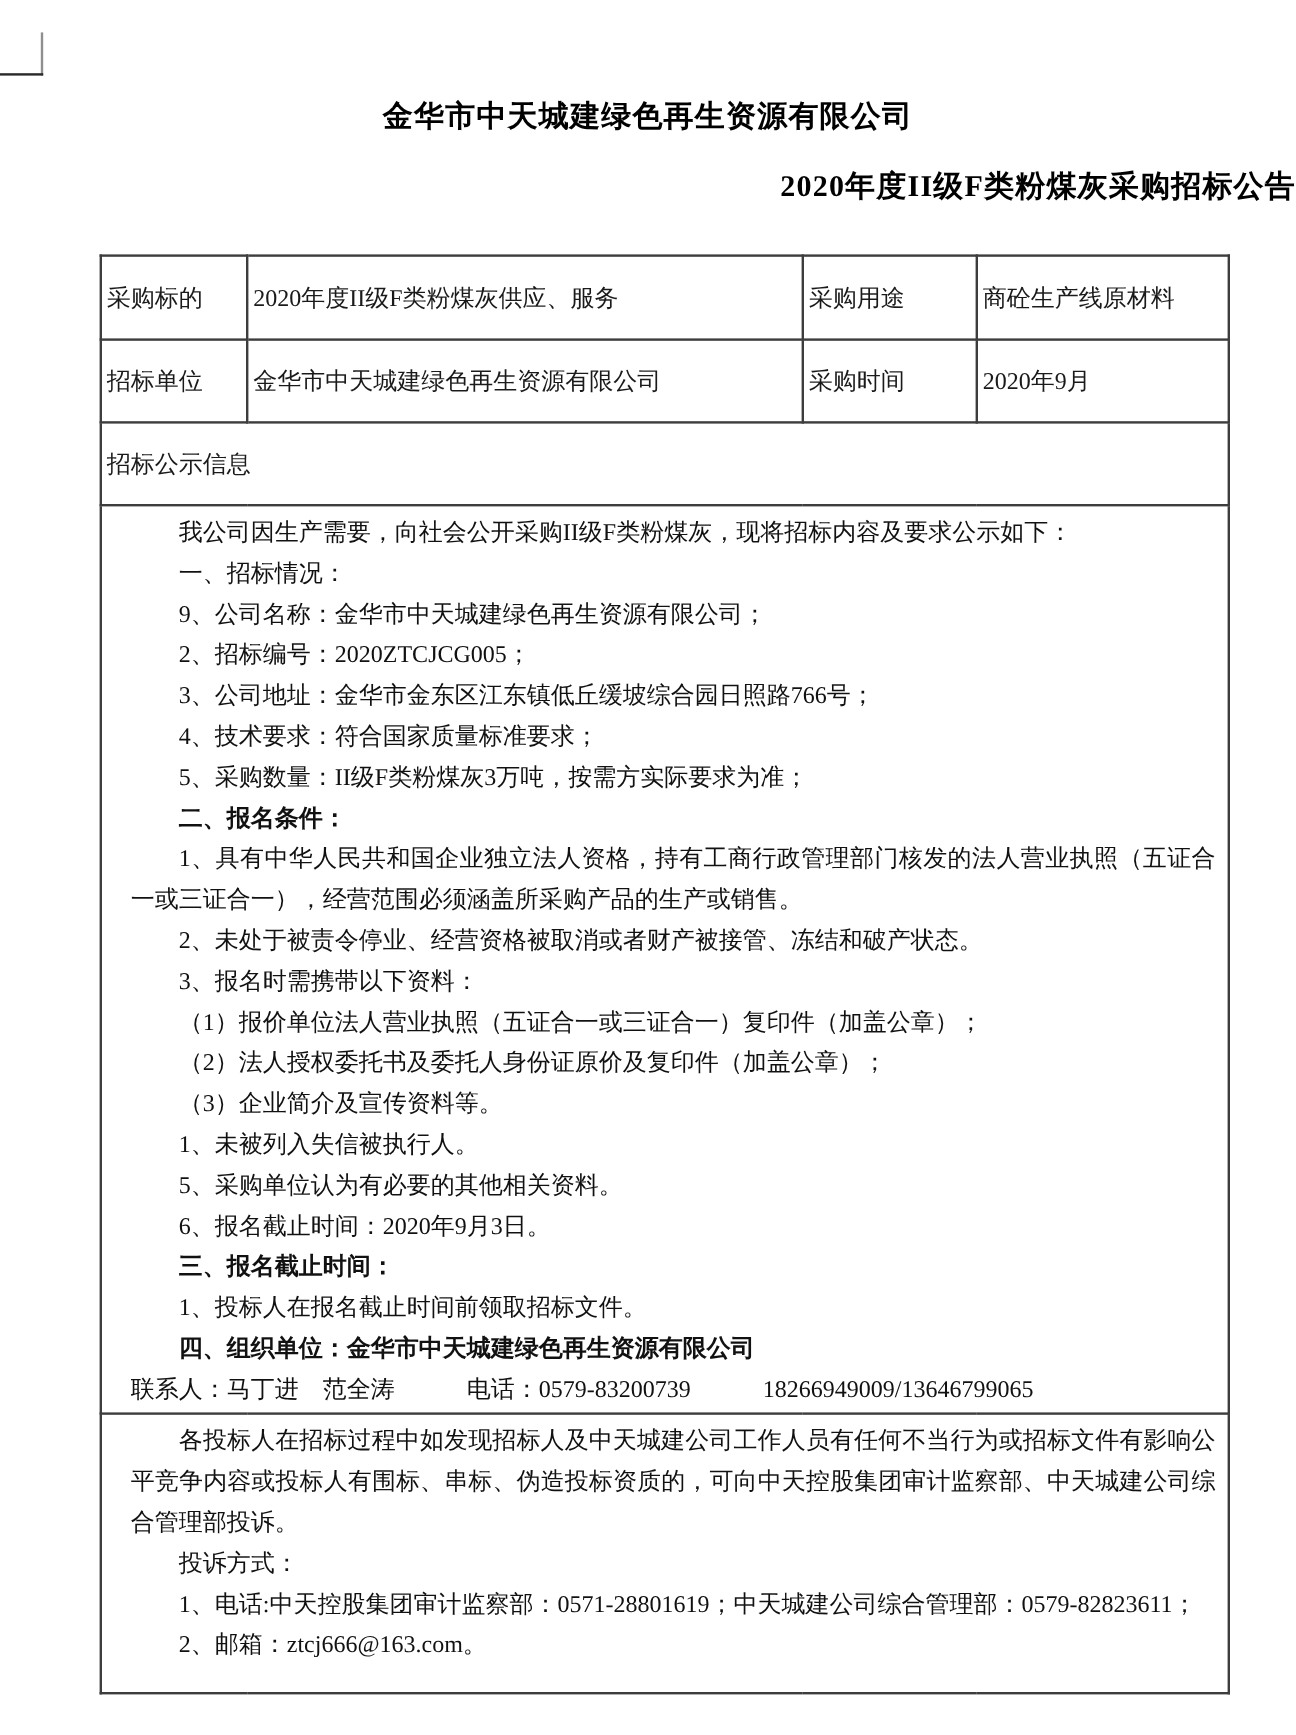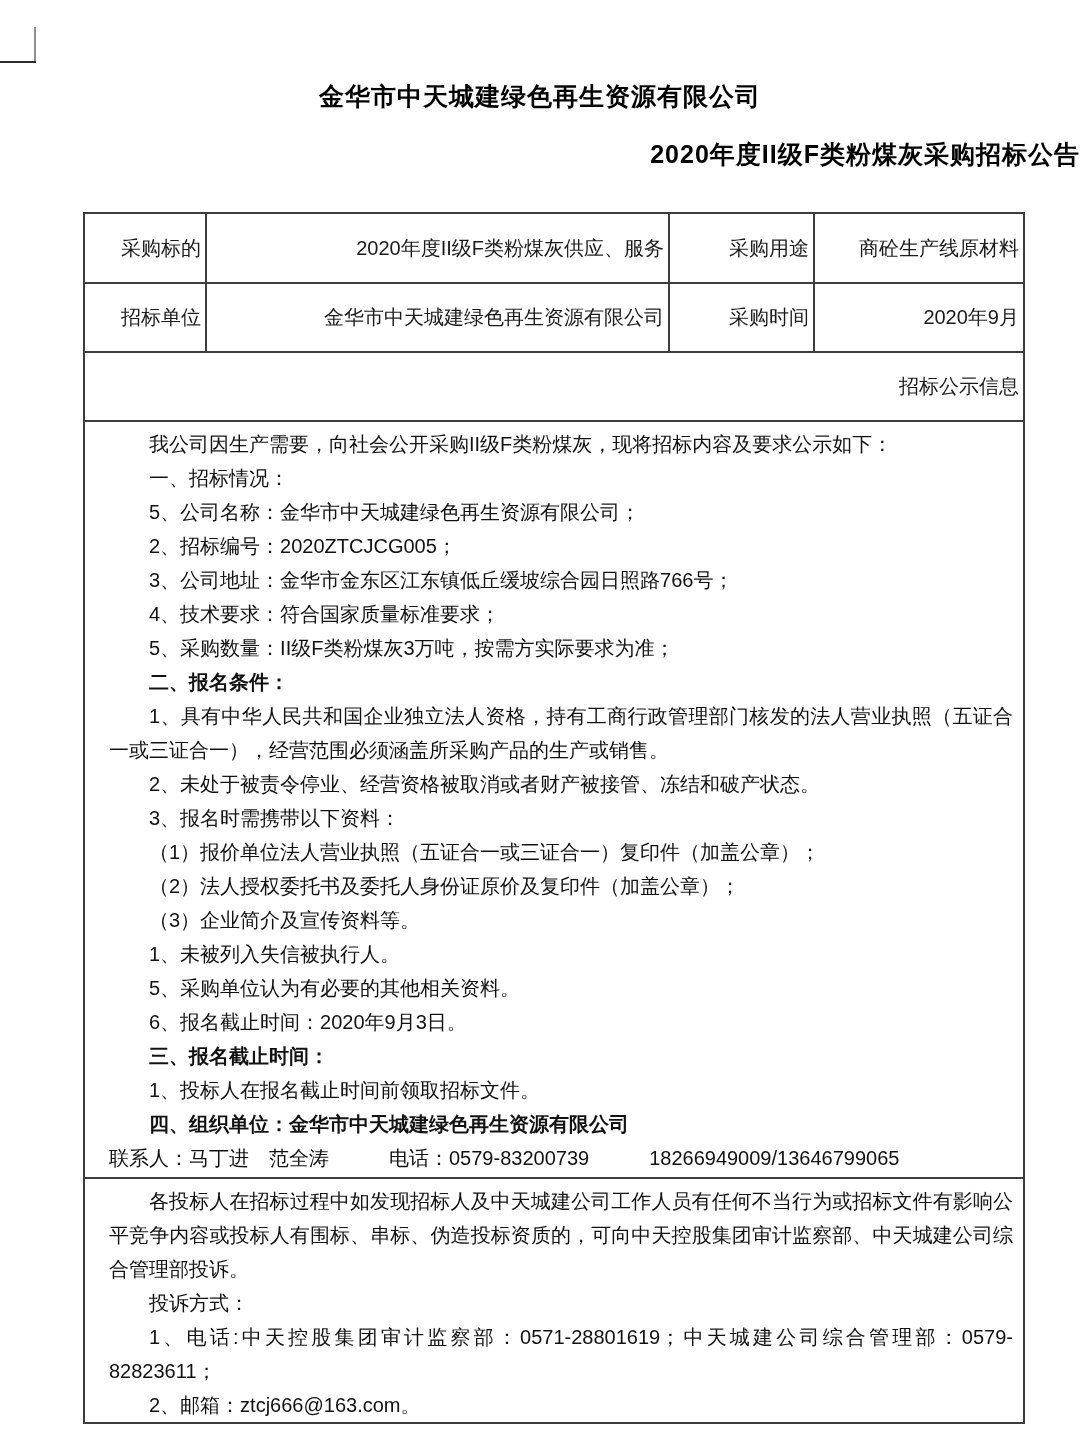--- a/index.html
+++ b/index.html
@@ -1,21 +1,21 @@
 <!DOCTYPE html>
 <html><head>
 <meta charset="utf-8">
 <style>
   html, body { margin: 0; padding: 0; background: #ffffff; }
   .page {
     position: relative;
     width: 1080px;
     height: 1446px;
     background: #ffffff;
-    font-family: Liberation Sans, sans-serif;
+    font-family: Liberation Serif, serif;
     color: #1a1a1a;
     overflow: hidden;
   }
   
   .cm-v { position: absolute; left: 34px; top: 27px; width: 2px; height: 36px; background: #8f8f8f; }
   .cm-h { position: absolute; left: 0px; top: 61px; width: 36px; height: 2px; background: #2a2a2a; }
 
   .title1, .title2 {
     position: absolute; left: 0; right: 0;
     text-align: center;
@@ -34,21 +34,21 @@
     left: 83px;
     width: 940px;
     border-collapse: collapse;
     table-layout: fixed;
   }
   table.doc td {
     border: 2px solid #3d3d3d;
     font-size: 20px;
     color: #1a1a1a;
   }
-  td.cell { text-align: right; vertical-align: middle; padding: 2px 4px; }
+  td.cell { text-align: left; vertical-align: middle; padding: 2px 4px; }
   tr.r1 { height: 70px; }
   tr.r2 { height: 69px; }
   tr.r3 { height: 69px; margin-top: 14px; }
   tr.r4 { height: 757px; }
   tr.r5 { height: 233px; margin-top: 28px; }
 
   td.body-cell {
     vertical-align: top;
     padding: 5px 10px 0 24px;
   }
@@ -94,21 +94,21 @@
         <td class="cell">采购时间</td>
         <td class="cell">2020年9月</td>
       </tr>
       <tr class="r3">
         <td class="cell" colspan="4">招标公示信息</td>
       </tr>
       <tr class="r4">
         <td class="body-cell" colspan="4">
           <p class="ln">我公司因生产需要，向社会公开采购II级F类粉煤灰，现将招标内容及要求公示如下：</p>
           <p class="ln">一、招标情况：</p>
-          <p class="ln">5、公司名称：金华市中天城建绿色再生资源有限公司；</p>
+          <p class="ln">9、公司名称：金华市中天城建绿色再生资源有限公司；</p>
           <p class="ln">2、招标编号：2020ZTCJCG005；</p>
           <p class="ln">3、公司地址：金华市金东区江东镇低丘缓坡综合园日照路766号；</p>
           <p class="ln">4、技术要求：符合国家质量标准要求；</p>
           <p class="ln">5、采购数量：II级F类粉煤灰3万吨，按需方实际要求为准；</p>
           <p class="ln b">二、报名条件：</p>
           <p class="ln">1、具有中华人民共和国企业独立法人资格，持有工商行政管理部门核发的法人营业执照（五证合一或三证合一），经营范围必须涵盖所采购产品的生产或销售。</p>
           <p class="ln">2、未处于被责令停业、经营资格被取消或者财产被接管、冻结和破产状态。</p>
           <p class="ln">3、报名时需携带以下资料：</p>
           <p class="ln">（1）报价单位法人营业执照（五证合一或三证合一）复印件（加盖公章）；</p>
           <p class="ln">（2）法人授权委托书及委托人身份证原价及复印件（加盖公章）；</p>

